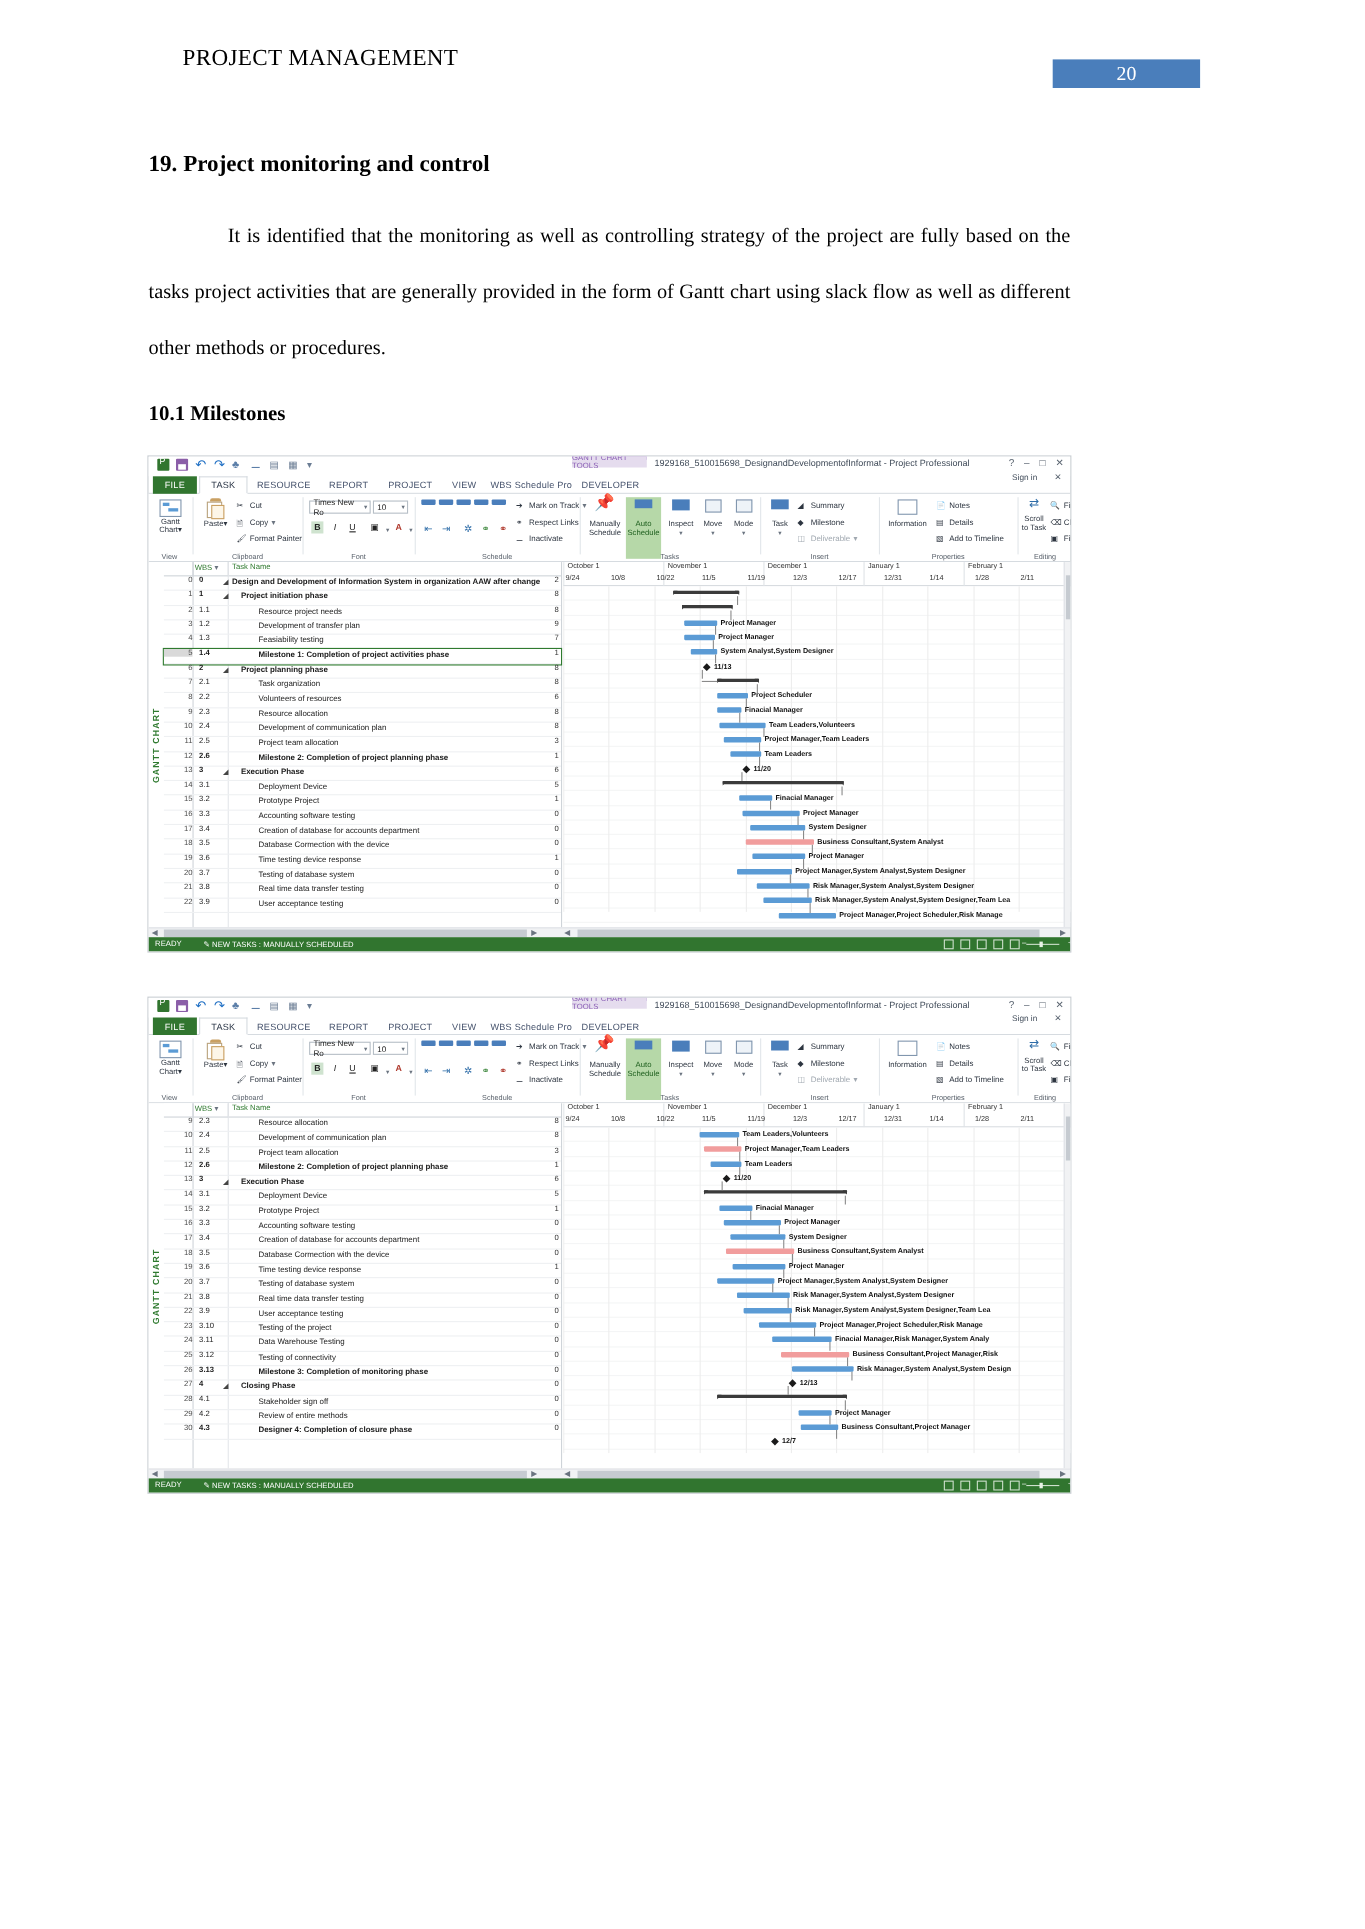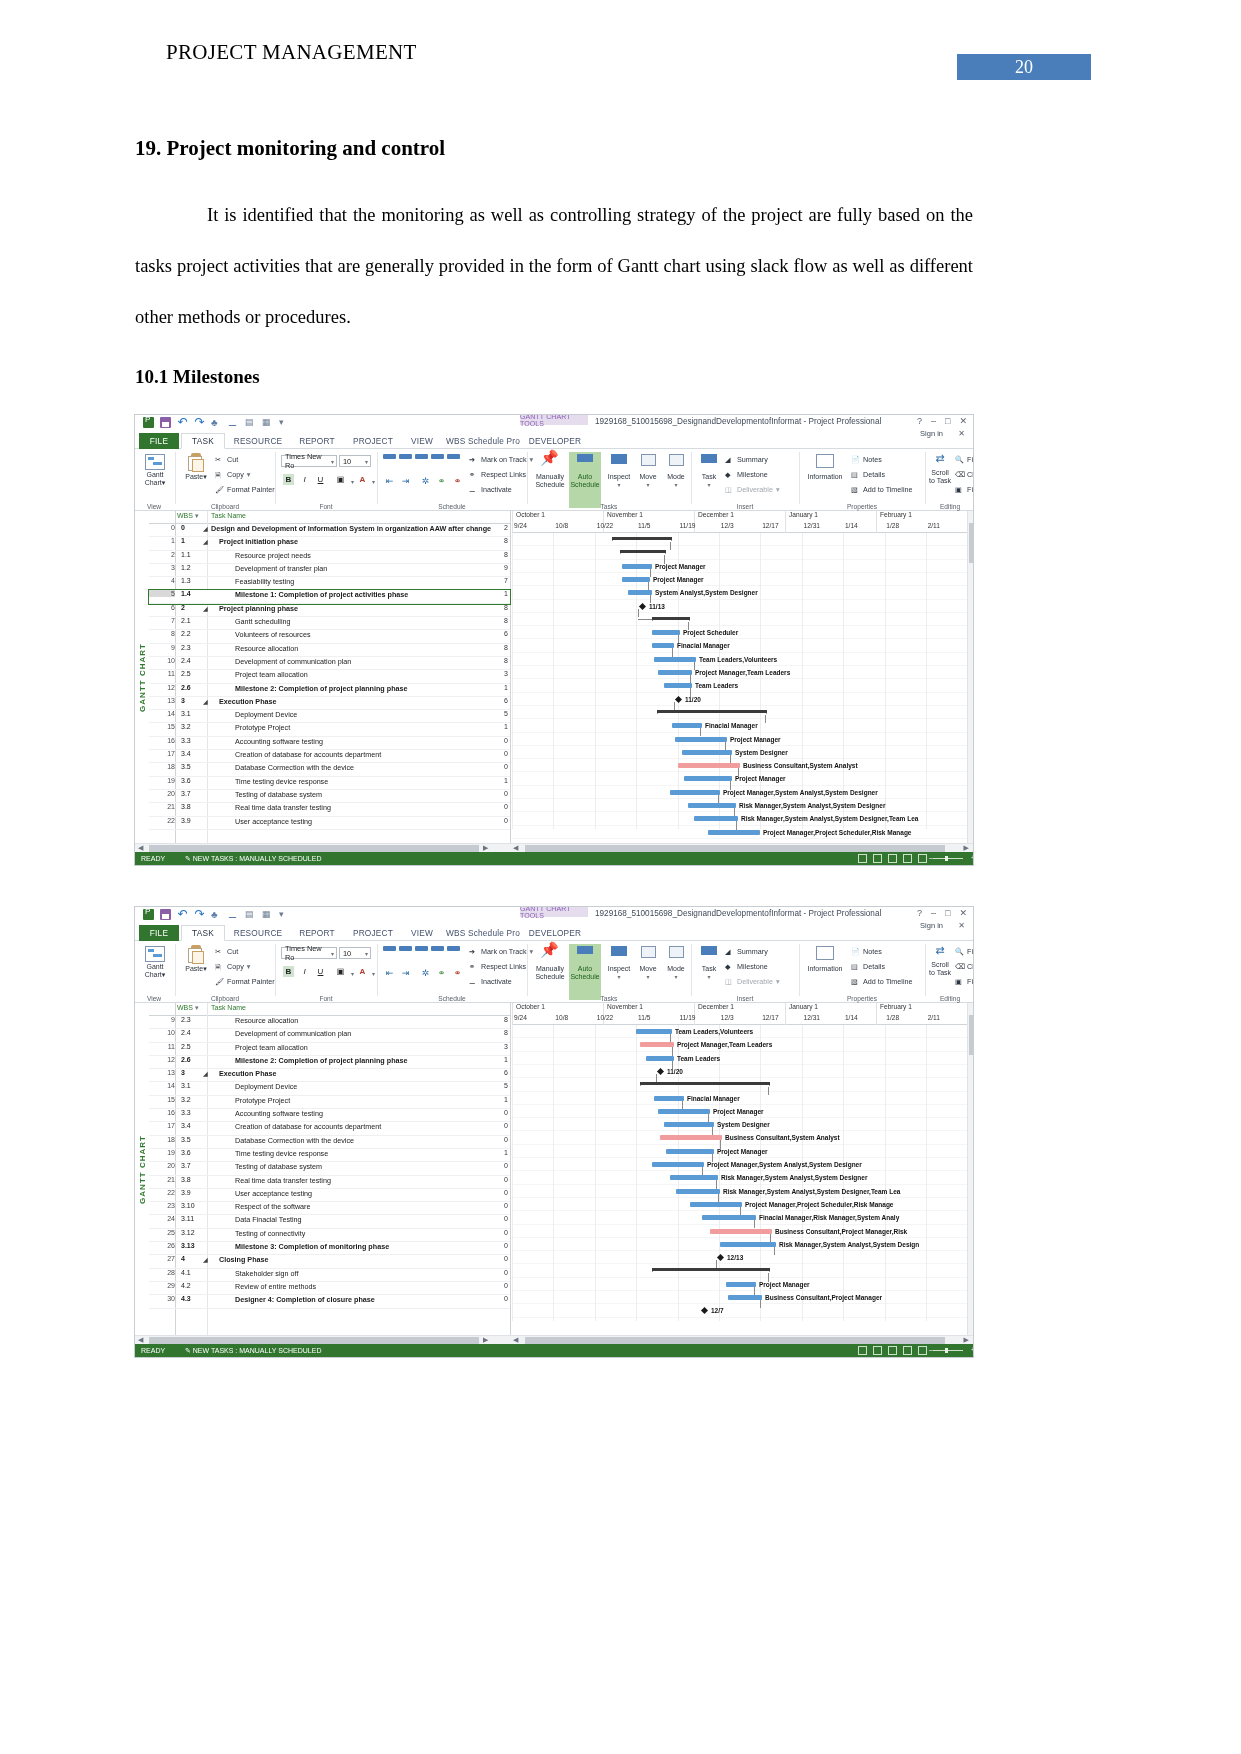--- a/index.html
+++ b/index.html
@@ -499,21 +499,21 @@
           </div>
           <div class="row lvl1">
             <span class="idx">6</span>
             <span class="wbs">2</span>
             <span class="nm ind1"><span class="caret">◢</span>Project planning phase</span>
             <span class="tw">8</span>
           </div>
           <div class="row lvl2">
             <span class="idx">7</span>
             <span class="wbs">2.1</span>
-            <span class="nm ind2">Gantt schedulling</span>
+            <span class="nm ind2">Task organization</span>
             <span class="tw">8</span>
           </div>
           <div class="row lvl2">
             <span class="idx">8</span>
             <span class="wbs">2.2</span>
             <span class="nm ind2">Volunteers of resources</span>
             <span class="tw">6</span>
           </div>
           <div class="row lvl2">
             <span class="idx">9</span>
@@ -1087,27 +1087,27 @@
           </div>
           <div class="row lvl2">
             <span class="idx">22</span>
             <span class="wbs">3.9</span>
             <span class="nm ind2">User acceptance testing</span>
             <span class="tw">0</span>
           </div>
           <div class="row lvl2">
             <span class="idx">23</span>
             <span class="wbs">3.10</span>
-            <span class="nm ind2">Respect of the software</span>
+            <span class="nm ind2">Testing of the project</span>
             <span class="tw">0</span>
           </div>
           <div class="row lvl2">
             <span class="idx">24</span>
             <span class="wbs">3.11</span>
-            <span class="nm ind2">Data Finacial Testing</span>
+            <span class="nm ind2">Data Warehouse Testing</span>
             <span class="tw">0</span>
           </div>
           <div class="row lvl2">
             <span class="idx">25</span>
             <span class="wbs">3.12</span>
             <span class="nm ind2">Testing of connectivity</span>
             <span class="tw">0</span>
           </div>
           <div class="row lvl2 ms">
             <span class="idx">26</span>

